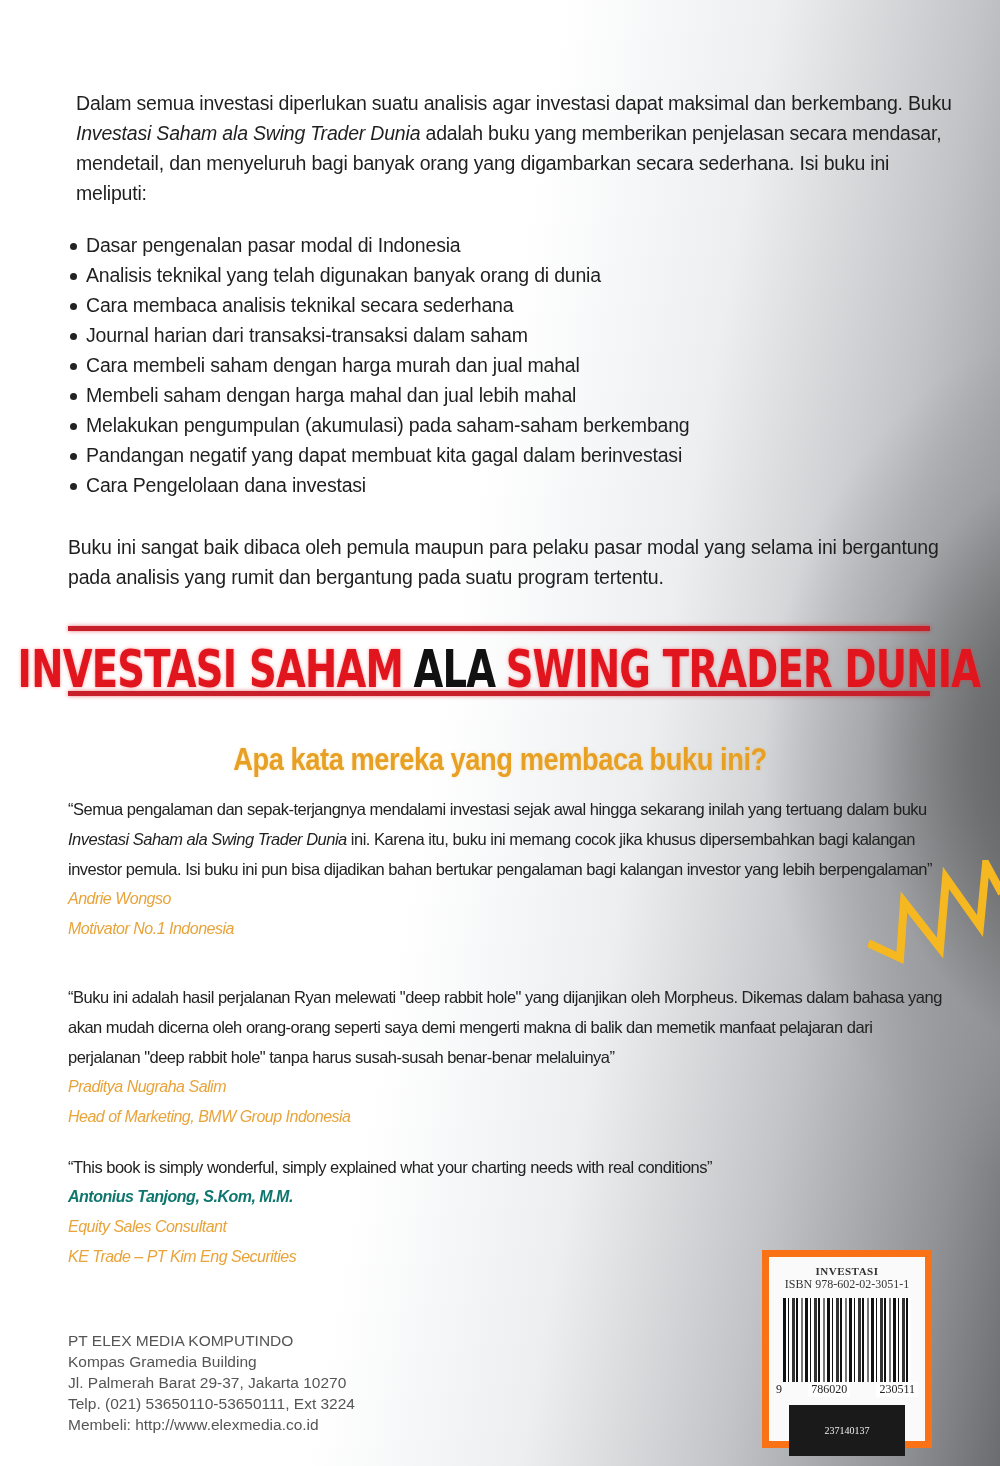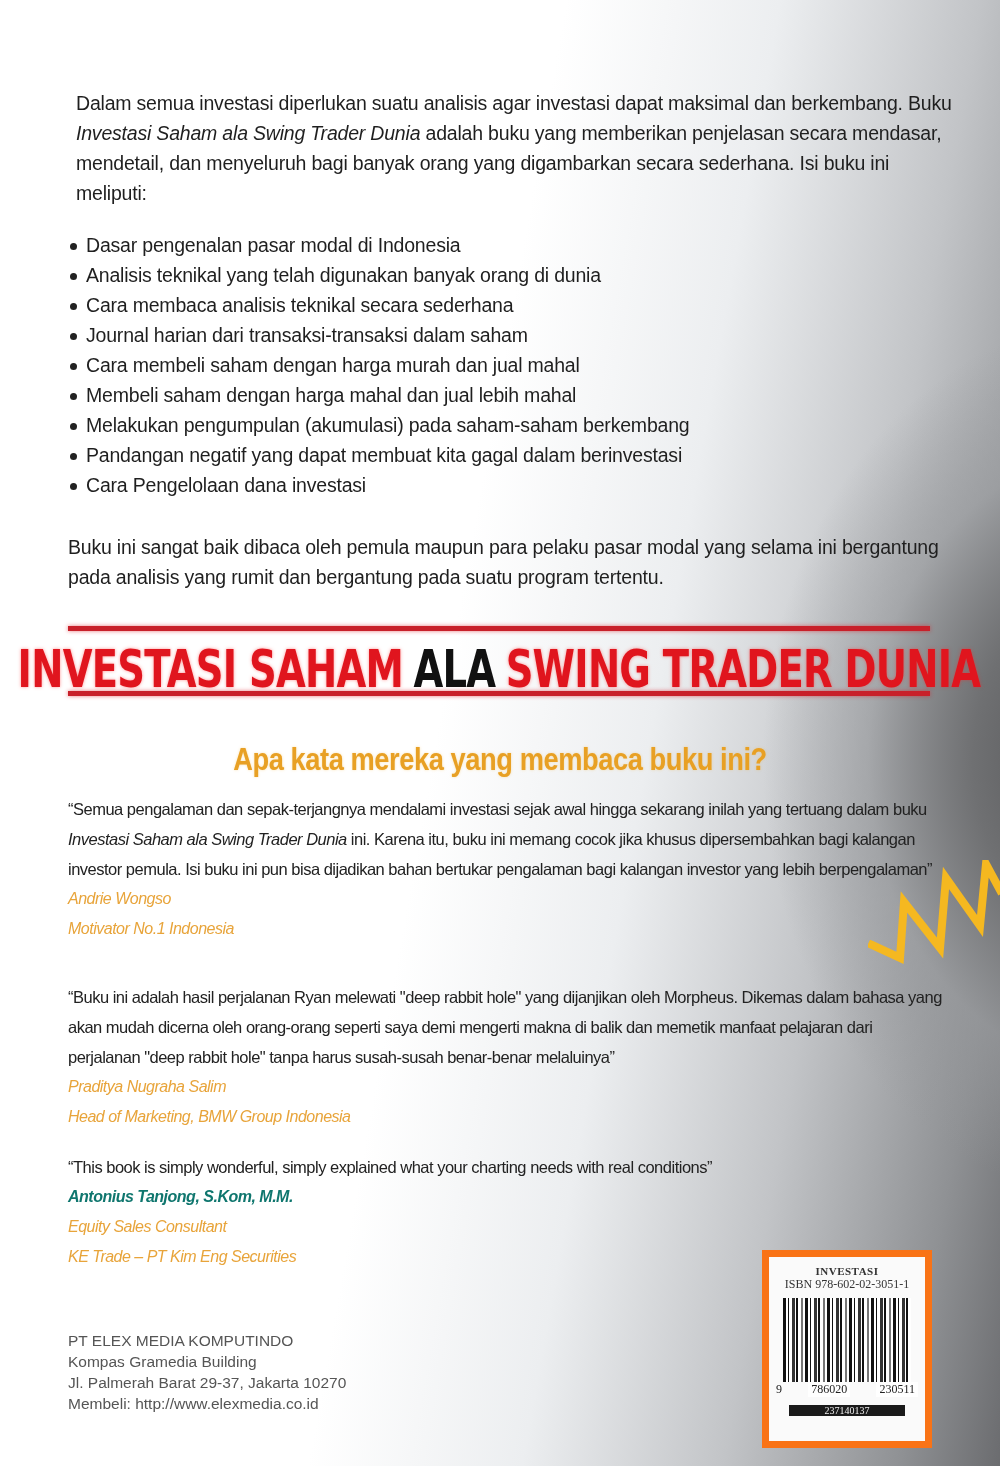--- a/index.html
+++ b/index.html
@@ -92,21 +92,21 @@
       #111 0 3px, #fff 3px 5px, #111 5px 6px, #fff 6px 9px, #333 9px 12px,
       #fff 12px 13px, #111 13px 15px, #fff 15px 18px, #777 18px 20px, #fff 20px 22px);
   }
   .barcode-box .digits {
     display: flex; justify-content: space-between; align-items: center;
     width: 142px; margin: 0 auto; font-size: 12px; color: #222;
   }
   .barcode-box .digits span.grp { background: #fff; padding: 0 3px; }
   .barcode-box .code {
     width: 116px; margin: 8px auto 0; background: #1a1a1a; color: #eee;
-    font-size: 10px; padding: 0 0;
+    font-size: 10px; padding: 20px 0;
   }
 
   .zigzag { position: absolute; left: 868px; top: 860px; width: 132px; height: 110px; }
 </style>
 </head>
 <body>
 
 <div class="page">
 
   <p class="intro" style="margin:8px">
@@ -161,20 +161,21 @@
   </div>
 
   <svg class="zigzag" viewBox="0 0 132 110">
     <polyline points="4,85 32,98 36,42 72,88 78,18 112,66 118,4 132,30" fill="none" stroke="#f5b820" stroke-width="8" stroke-linejoin="miter" stroke-linecap="square"></polyline>
   </svg>
 
   <div class="publisher">
     <div>PT ELEX MEDIA KOMPUTINDO</div>
     <div>Kompas Gramedia Building</div>
     <div>Jl. Palmerah Barat 29-37, Jakarta 10270</div>
+    <div>Telp. (021) 53650110-53650111, Ext 3224</div>
     <div>Membeli: http://www.elexmedia.co.id</div>
   </div>
 
   <div class="barcode-box">
     <div class="cat">INVESTASI</div>
     <div class="isbn">ISBN 978-602-02-3051-1</div>
     <div class="bars"></div>
     <div class="digits">
       <span>9</span>
       <span class="grp">786020</span>

